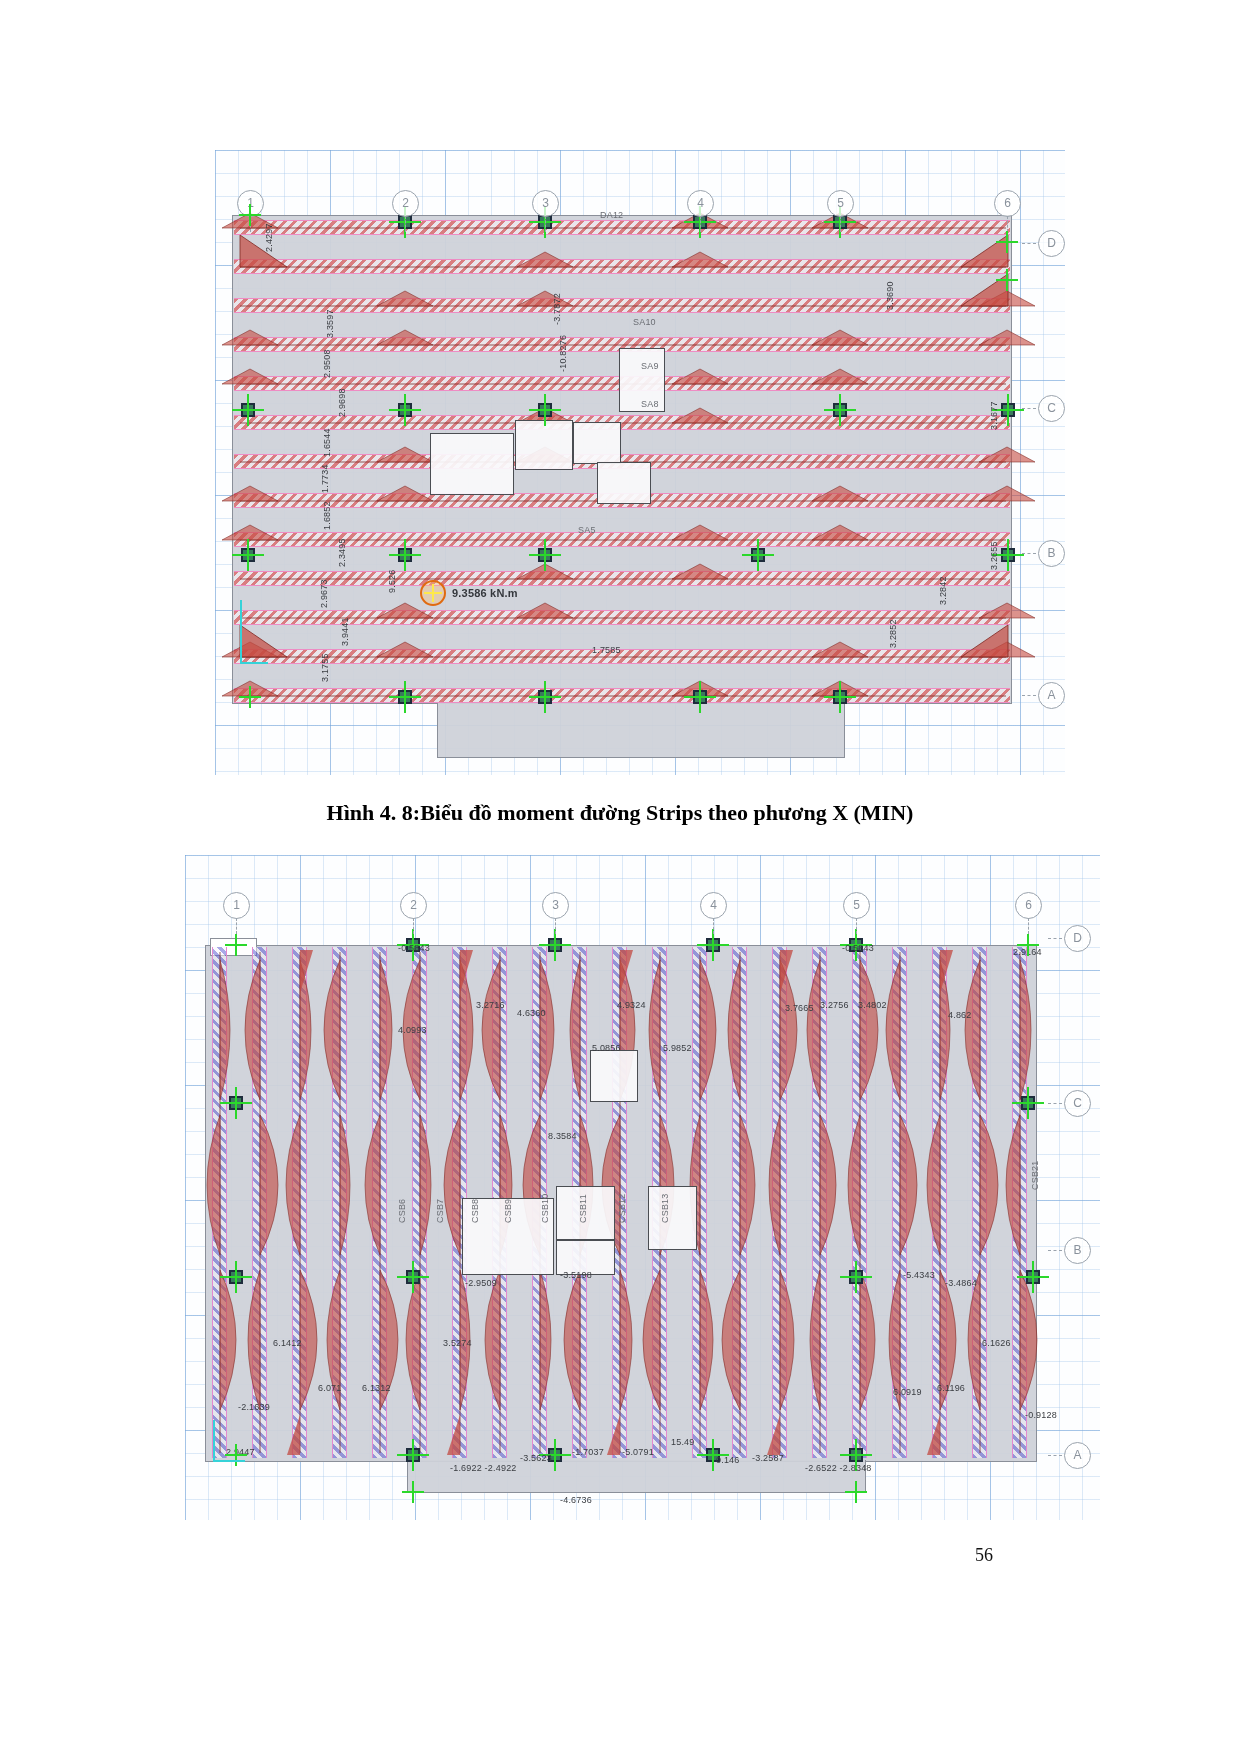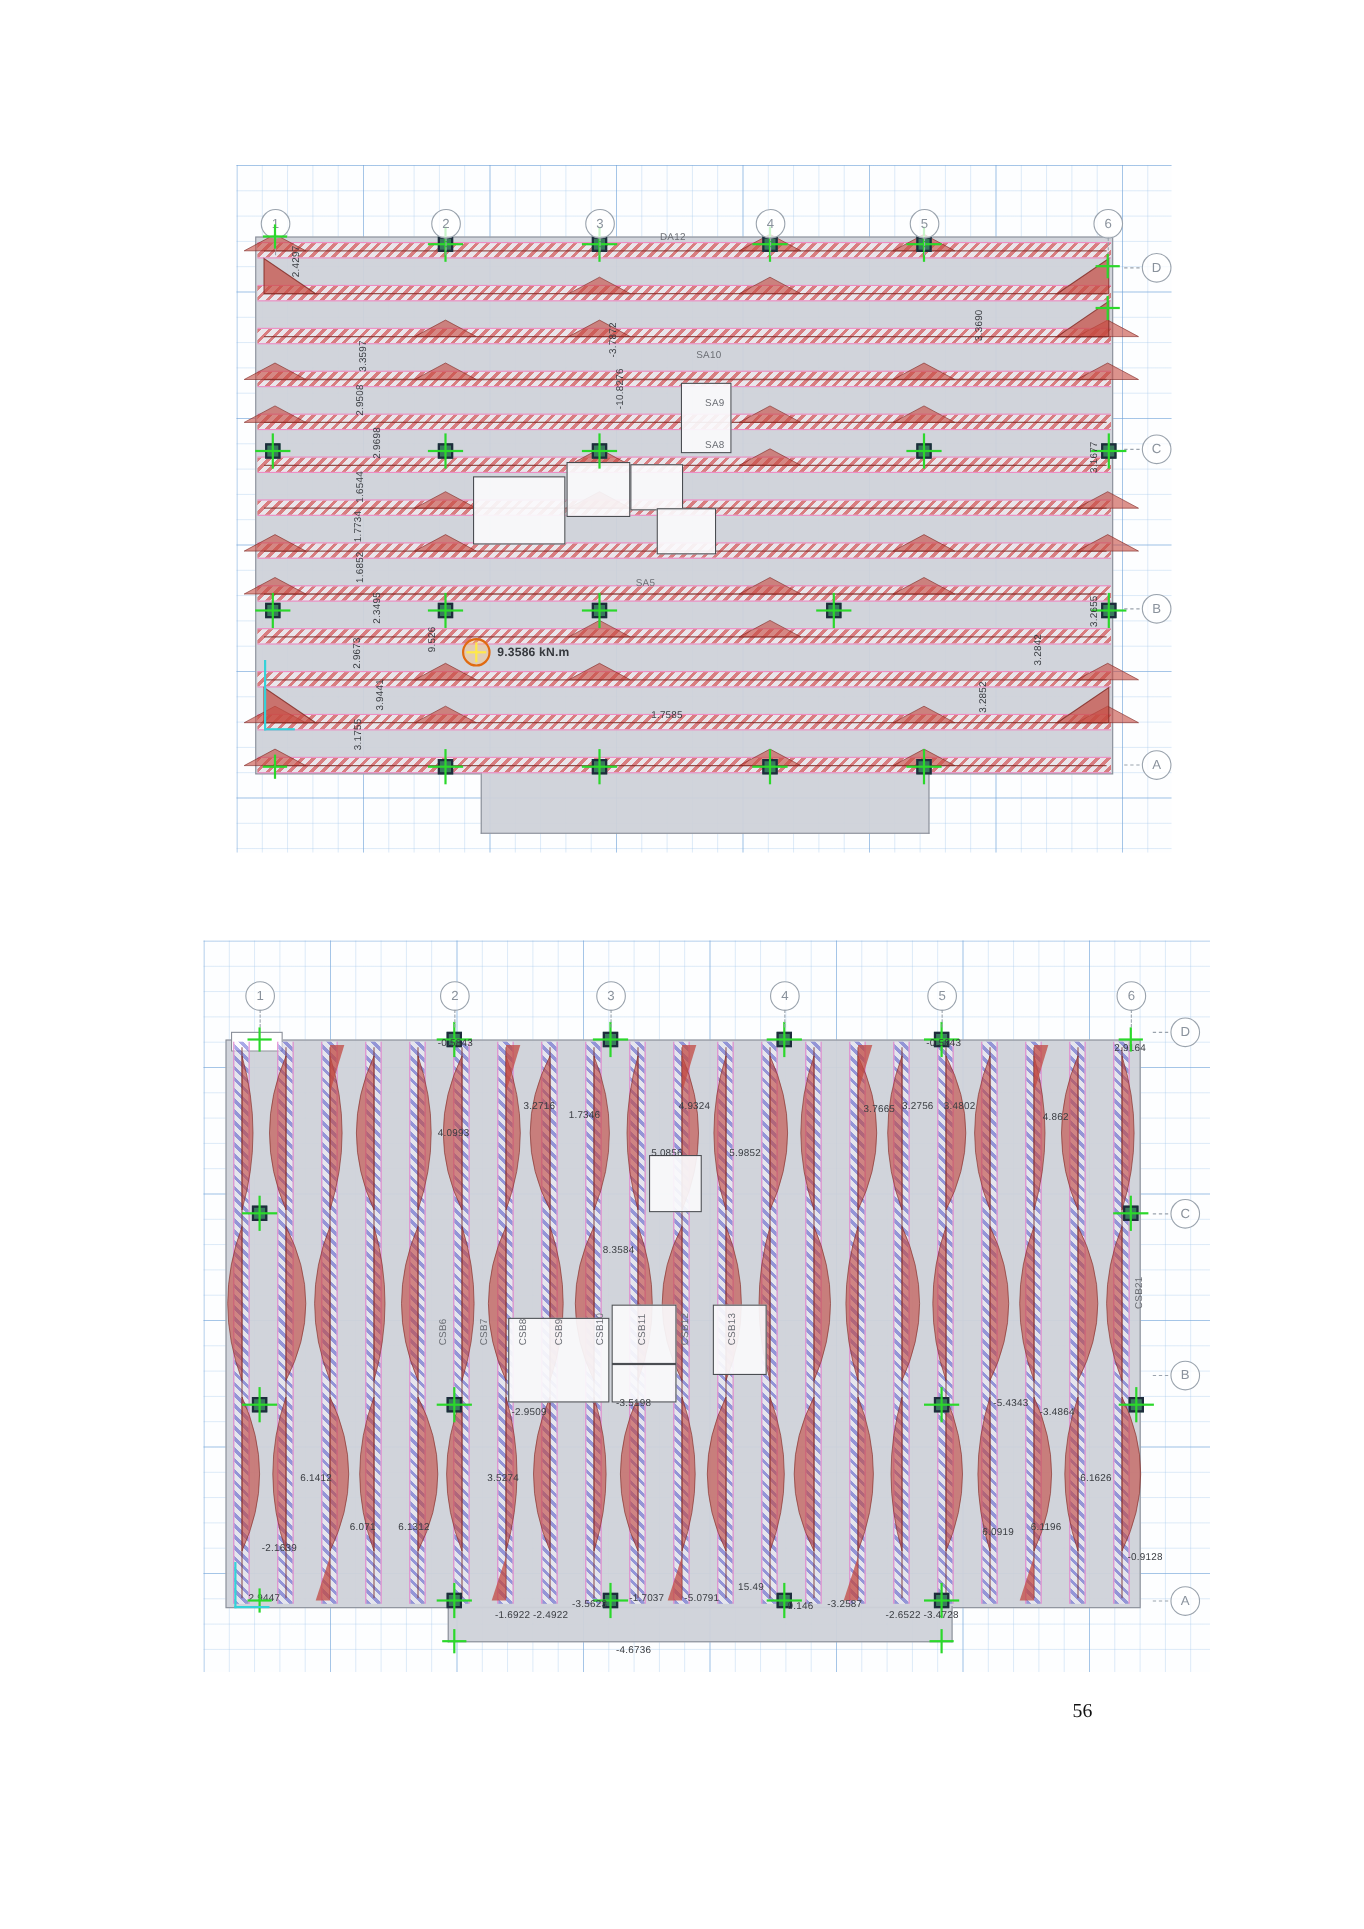--- a/index.html
+++ b/index.html
@@ -198,20 +198,21 @@
         <div class="gcross" style="left: 35px; top: 65px;"></div>
         <div class="gcross" style="left: 792px; top: 92px;"></div>
         <div class="gcross" style="left: 792px; top: 130px;"></div>
         <div class="gcross" style="left: 35px; top: 547px;"></div>
       </div>
     <div class="corner-cyan" style="left:25px;top:450px;width:26px;height:62px;"></div>
     <div class="annot-circle" style="left:205px;top:430px;"></div>
     <div class="lbl annot" style="left:237px;top:437px;">9.3586 kN.m</div>
   </div>
 
+  <div class="caption" style="top:800px;">Hình 4. 8:Biểu đồ moment đường Strips theo phương X (MIN)</div>
 
   <div class="figure" id="fig2" style="left:185px;top:855px;width:915px;height:665px;">
     <div class="slab" style="left:20px;top:90px;width:830px;height:515px;"></div>
     <div class="slab" style="left:222px;top:605px;width:457px;height:32px;border-top:none;"></div>
     <div class="corner-rect" style="left:25px;top:83px;width:45px;height:16px;"></div>
     <div id="fig2-strips">
         <div class="vstrip" style="top: 92px; left: 27px; height: 511px;"></div>
         <div class="vstrip" style="top: 92px; left: 67px; height: 511px;"></div>
         <div class="vstrip" style="top: 92px; left: 107px; height: 511px;"></div>
         <div class="vstrip" style="top: 92px; left: 147px; height: 511px;"></div>
@@ -367,21 +368,21 @@
         <div class="leader" style="left: 863px; top: 248px; height: 0px; width: 14px; border-left: none; border-top: 1px dashed rgb(154, 163, 173);"></div>
         <div class="bubble" style="left: 879px; top: 382px;">B</div>
         <div class="leader" style="left: 863px; top: 395px; height: 0px; width: 14px; border-left: none; border-top: 1px dashed rgb(154, 163, 173);"></div>
         <div class="bubble" style="left: 879px; top: 587px;">A</div>
         <div class="leader" style="left: 863px; top: 600px; height: 0px; width: 14px; border-left: none; border-top: 1px dashed rgb(154, 163, 173);"></div>
         <div class="lbl" style="left: 213px; top: 88px;">-0.5843</div>
         <div class="lbl" style="left: 657px; top: 88px;">-0.5843</div>
         <div class="lbl" style="left: 828px; top: 92px;">2.9164</div>
         <div class="lbl" style="left: 213px; top: 170px;">4.0993</div>
         <div class="lbl" style="left: 291px; top: 145px;">3.2716</div>
-        <div class="lbl" style="left: 332px; top: 153px;">1.7346</div>
+        <div class="lbl" style="left: 332px; top: 153px;">4.6360</div>
         <div class="lbl" style="left: 432px; top: 145px;">4.9324</div>
         <div class="lbl" style="left: 407px; top: 188px;">5.0856</div>
         <div class="lbl" style="left: 478px; top: 188px;">5.9852</div>
         <div class="lbl" style="left: 580px; top: 148px; padding-left: 20px;">3.7665</div>
         <div class="lbl" style="left: 635px; top: 145px;">3.2756</div>
         <div class="lbl" style="left: 673px; top: 145px;">3.4802</div>
         <div class="lbl" style="left: 763px; top: 155px;">4.862</div>
         <div class="lbl" style="left: 363px; top: 276px;">8.3584</div>
         <div class="lbl" style="left: 280px; top: 423px;">-2.9509</div>
         <div class="lbl" style="left: 375px; top: 415px;">-3.5198</div>
@@ -398,21 +399,21 @@
         <div class="lbl" style="left: 840px; top: 555px;">-0.9128</div>
         <div class="lbl" style="left: 41px; top: 592px;">2.9447</div>
         <div class="lbl" style="left: 265px; top: 608px;">-1.6922 -2.4922</div>
         <div class="lbl" style="left: 335px; top: 598px;">-3.5623</div>
         <div class="lbl" style="left: 375px; top: 640px;">-4.6736</div>
         <div class="lbl" style="left: 387px; top: 592px;">-1.7037</div>
         <div class="lbl" style="left: 437px; top: 592px;">-5.0791</div>
         <div class="lbl" style="left: 470px; top: 582px; margin-left: 16px;">15.49</div>
         <div class="lbl" style="left: 531px; top: 600px;">0.146</div>
         <div class="lbl" style="left: 567px; top: 598px;">-3.2587</div>
-        <div class="lbl" style="left: 620px; top: 608px;">-2.6522 -3.4728</div>
+        <div class="lbl" style="left: 620px; top: 608px;">-2.6522 -2.8348</div>
         <div class="lbl rot strip-name" style="left: 222px; top: 358px;">CSB6</div>
         <div class="lbl rot strip-name" style="left: 260px; top: 358px;">CSB7</div>
         <div class="lbl rot strip-name" style="left: 295px; top: 358px;">CSB8</div>
         <div class="lbl rot strip-name" style="left: 328px; top: 358px;">CSB9</div>
         <div class="lbl rot strip-name" style="left: 365px; top: 358px;">CSB10</div>
         <div class="lbl rot strip-name" style="left: 403px; top: 358px;">CSB11</div>
         <div class="lbl rot strip-name" style="left: 442px; top: 358px;">CSB12</div>
         <div class="lbl rot strip-name" style="left: 485px; top: 358px;">CSB13</div>
         <div class="lbl rot strip-name" style="left: 855px; top: 325px;">CSB21</div>
         <div class="gcross" style="left: 51px; top: 90px;"></div>

